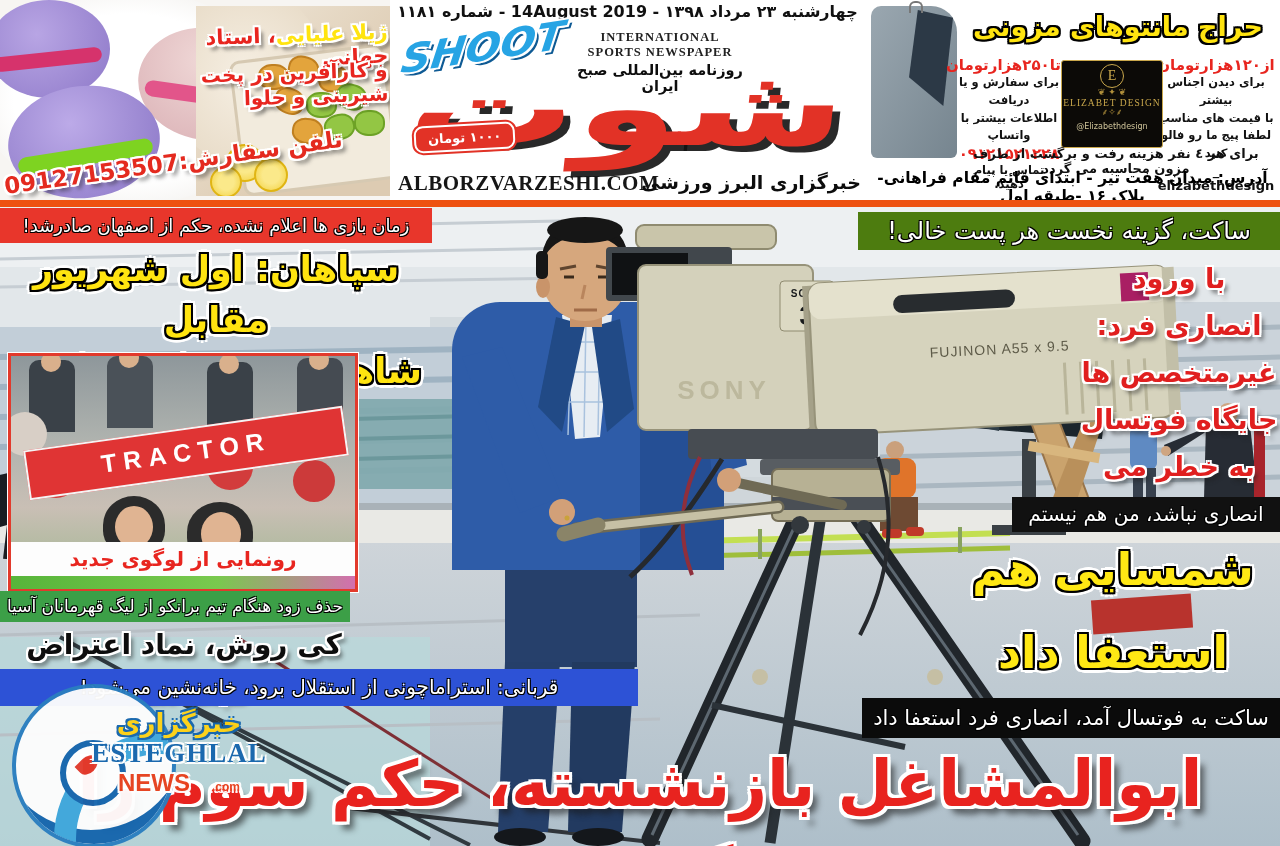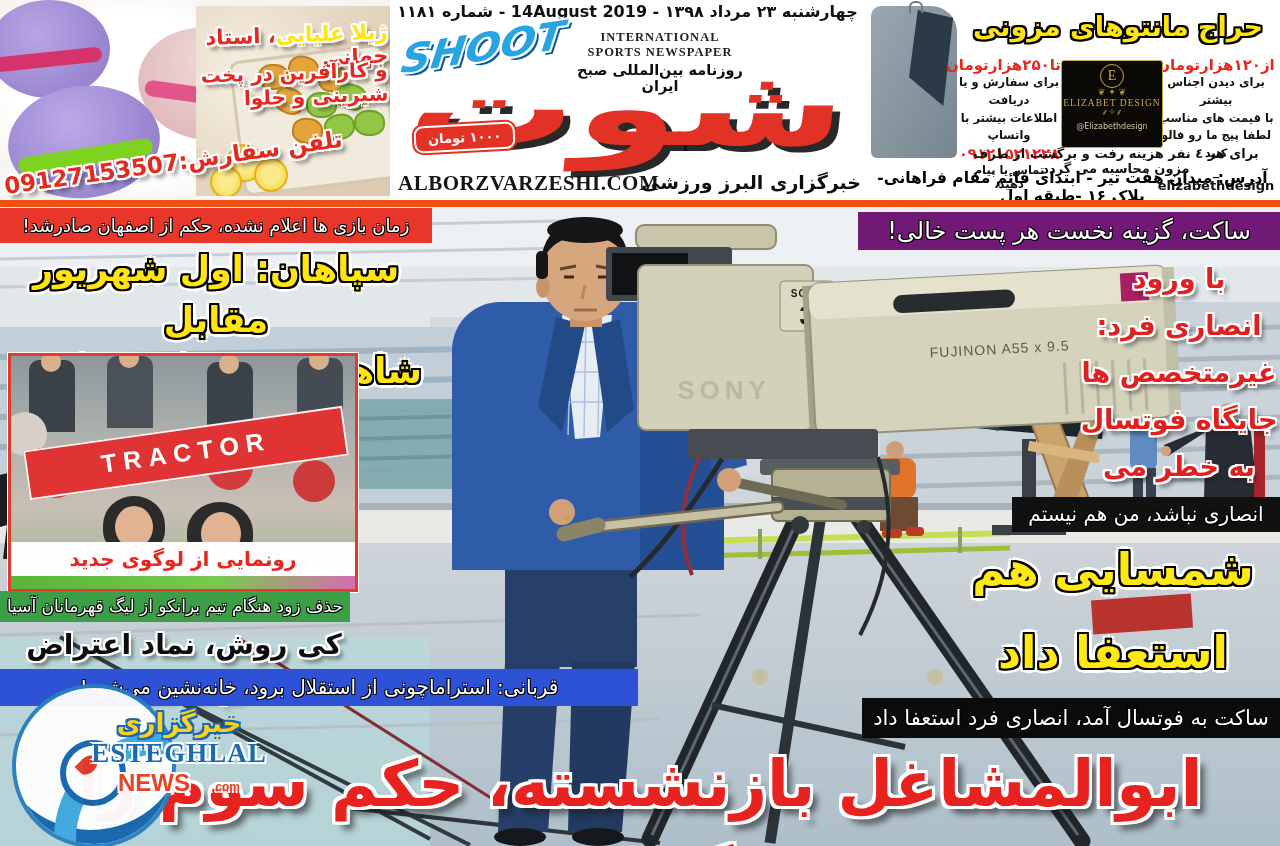--- a/index.html
+++ b/index.html
@@ -103,21 +103,21 @@
   .blackhijab{position:absolute;border-radius:50% 50% 40% 40%;background:#2b2b2b;}
   .t-banner{position:absolute;left:14px;top:72px;width:318px;height:46px;background:#e03434;
      border:2px solid #f4f4f4;transform:rotate(-8deg);color:#fff;text-align:center;
      font-weight:bold;font-size:25px;letter-spacing:7px;line-height:44px;font-family:"Liberation Sans",sans-serif;}
   .t-caption{position:absolute;left:0;bottom:13px;width:100%;height:34px;line-height:34px;background:#fdfdfd;
      color:#e8251f;font-size:20px;font-weight:bold;text-align:center;}
   .t-floor{position:absolute;left:0;bottom:0;width:100%;height:13px;background:linear-gradient(90deg,#57b53a,#79c94e 60%,#d36fae);}
   .st-branko{left:0;top:591px;width:350px;height:31px;line-height:31px;background:#3c9f47;font-size:17px;z-index:4;}
   .st-queiroz{left:0;top:622px;width:368px;font-size:28px;line-height:46px;color:#0d0d0d;z-index:4;}
   .st-ghorbani{left:0;top:669px;width:638px;height:37px;line-height:37px;background:#2d52d6;font-size:20px;z-index:4;}
-  .st-saket{left:858px;top:212px;width:422px;height:38px;line-height:38px;background:#701a75;font-size:24px;z-index:4;}
+  .st-saket{left:858px;top:212px;width:422px;height:38px;line-height:38px;background:#4d7c0f;font-size:24px;z-index:4;}
   .st-ansarifard{left:1080px;top:255px;width:198px;font-size:27px;line-height:47px;color:#e01f1f;z-index:4;}
   .st-ansari{left:1012px;top:497px;width:268px;height:35px;line-height:35px;background:#111;font-size:20px;z-index:4;}
   .st-shamsaei{left:950px;top:528px;width:326px;font-size:45px;line-height:83px;color:#ffe814;z-index:4;}
   .st-saketf{left:862px;top:698px;width:418px;height:40px;line-height:40px;background:#0b0b0b;font-size:21px;z-index:4;}
   .st-main{left:0;top:736px;width:1280px;font-size:64px;line-height:96px;color:#e8231f;z-index:5;}
   
   .wm{left:12px;top:684px;width:270px;height:162px;z-index:7;opacity:.96;}
   .wm-ball{position:absolute;left:0;top:0;width:156px;height:156px;border-radius:50%;
      background:#fdfdfd;border:4px solid #2a7ec0;overflow:hidden;}
   .wm-c1{position:absolute;left:-46px;top:-74px;width:190px;height:190px;border-radius:50%;

